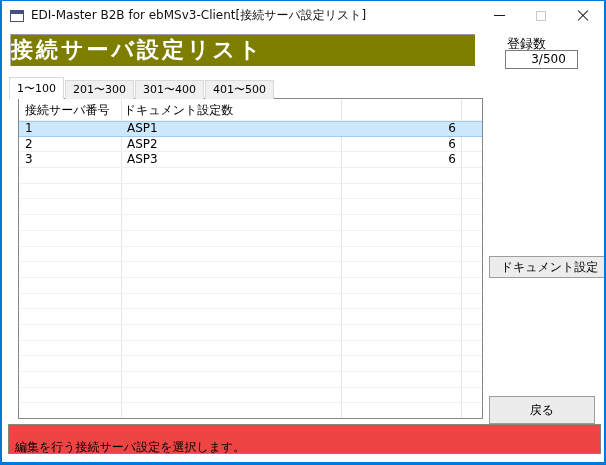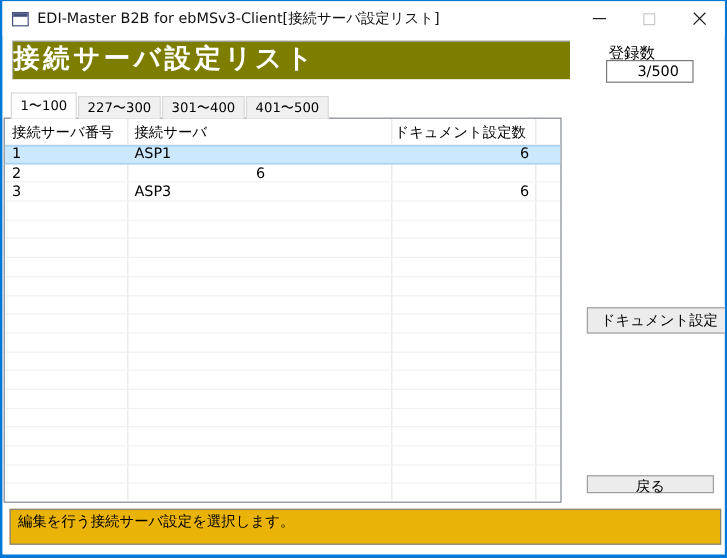--- a/index.html
+++ b/index.html
@@ -43,21 +43,21 @@
   
   .tabs{position:absolute;left:7px;top:76px;height:22px;display:flex;align-items:flex-end;z-index:3;}
   .tab{
     height:19px;line-height:18px;padding:0 7px;margin-right:1px;
     background:#f0f0f0;border:1px solid #d9d9d9;border-bottom:none;
     font-size:11px;text-align:center;white-space:nowrap;cursor:default;
   }
   .tab.active{height:22px;line-height:21px;background:#fff;position:relative;z-index:4;}
   
   .list{
-    position:absolute;left:1px;top:97px;width:465px;height:321px;
+    position:absolute;left:16px;top:97px;width:465px;height:321px;
     border:1px solid #828790;background:#fff;z-index:1;overflow:hidden;
   }
   .vl{position:absolute;top:0;bottom:0;width:1px;background:#e6e6e6;z-index:0;}
   .vl1{left:102px;}.vl2{left:322px;}.vl3{left:442px;}
   .lv-header{display:flex;height:22px;line-height:22px;font-size:12px;position:relative;z-index:1;border-bottom:1px solid #f2f2f2;}
   .h1{width:102px;padding-left:6px;}
   .h2{width:220px;padding-left:6px;}
   .h3{width:120px;text-align:center;padding-right:5px;}
   .lv-row{display:flex;height:15.7px;line-height:14.5px;font-size:12px;border-bottom:1px solid #f0f0f0;position:relative;z-index:1;}
   .lv-row .c1{width:102px;padding-left:6px;}
@@ -72,25 +72,25 @@
   .groupbox{position:absolute;left:483px;top:99px;width:113px;height:127px;border:1px solid #d4d4d4;z-index:1;}
   .group-label{position:absolute;top:-9px;left:5px;background:#fff;padding:0 3px;font-size:12px;white-space:nowrap;}
   .btn{
     background:#ececec;border:1px solid #9e9e9e;
     font-family:inherit;font-size:12px;color:#000;text-align:center;
     padding:0;display:block;cursor:default;
   }
   .gbtn{position:absolute;left:5px;width:101px;height:19px;}
   .gbtn1{top:18px;}.gbtn2{top:46px;}.gbtn3{top:73px;}.gbtn4{top:101px;}
   .doc-btn{position:absolute;left:487px;top:255px;width:121px;height:22px;}
-  .back-btn{position:absolute;left:487px;top:395px;width:106px;height:15px;}
+  .back-btn{position:absolute;left:487px;top:395px;width:106px;height:28px;}
   
   .statusbox{
     position:absolute;left:6px;top:423px;width:593px;height:30px;
-    border:1px solid #848484;background:#eab308;padding:1px 6px;font-size:12px;z-index:1;
+    border:1px solid #848484;background:#ef4444;padding:14px 6px;font-size:12px;z-index:1;
   }
 </style>
 </head>
 <body>
 
 <div class="window" style="--win-border: #0078d7; --banner-bg: #7d7d00; --banner-text: #ffffff; --sel-bg: #cce8ff; --sel-border: #9fcdf0;">
 
   <div class="titlebar">
     <span class="app-icon"></span>
     <span class="title-text">EDI-Master B2B for ebMSv3-Client[接続サーバ設定リスト]</span>
@@ -106,42 +106,42 @@
         </div>
     </div>
   </div>
 
   <div class="banner">接続サーバ設定リスト</div>
   <div class="reg-label">登録数</div>
   <div class="reg-box">3/500</div>
 
   <div class="tabs">
     <div class="tab active">1〜100</div>
-    <div class="tab">227〜300</div>
+    <div class="tab">201〜300</div>
     <div class="tab">301〜400</div>
     <div class="tab">401〜500</div>
   </div>
 
   <div class="list">
     <div class="vl vl1"></div>
     <div class="vl vl2"></div>
     <div class="vl vl3"></div>
     <div class="lv-header">
       <span class="h1">接続サーバ番号</span>
-      <span class="h2">接続サーバ</span>
       <span class="h3">ドキュメント設定数</span>
     </div>
     <div class="lv-body" id="lv-body">
       <div class="lv-row selected">
         <span class="c1">1</span>
         <span class="c2">ASP1</span>
         <span class="c3">6</span>
       </div>
       <div class="lv-row">
         <span class="c1">2</span>
+        <span class="c2">ASP2</span>
         <span class="c3">6</span>
       </div>
       <div class="lv-row">
         <span class="c1">3</span>
         <span class="c2">ASP3</span>
         <span class="c3">6</span>
       </div>
     <div class="lv-row">
           <span class="c1"></span>
           <span class="c2"></span>

